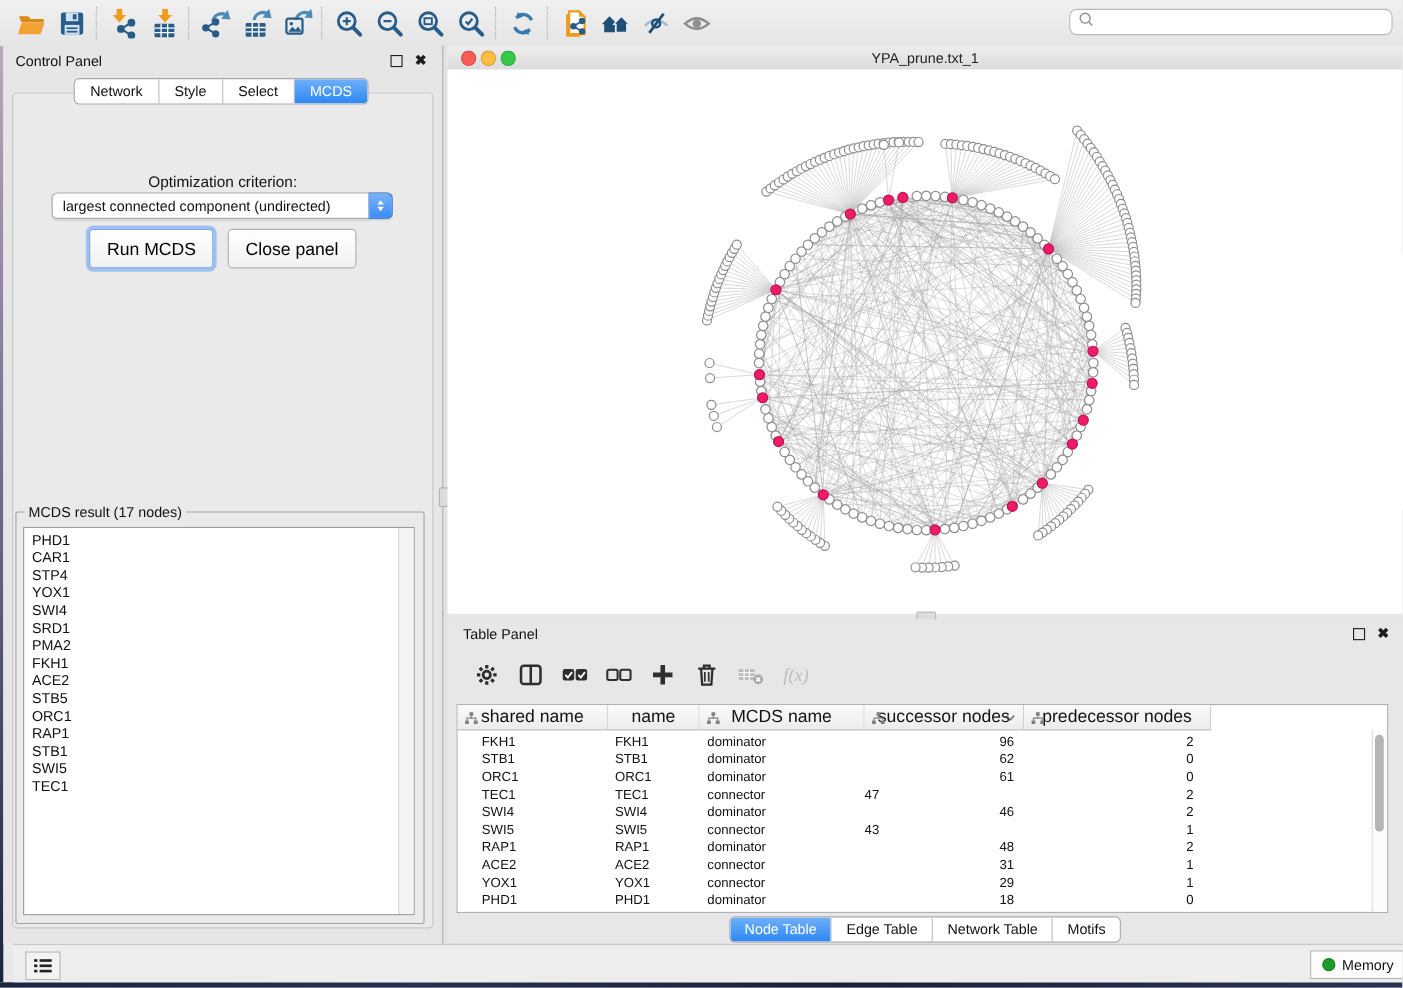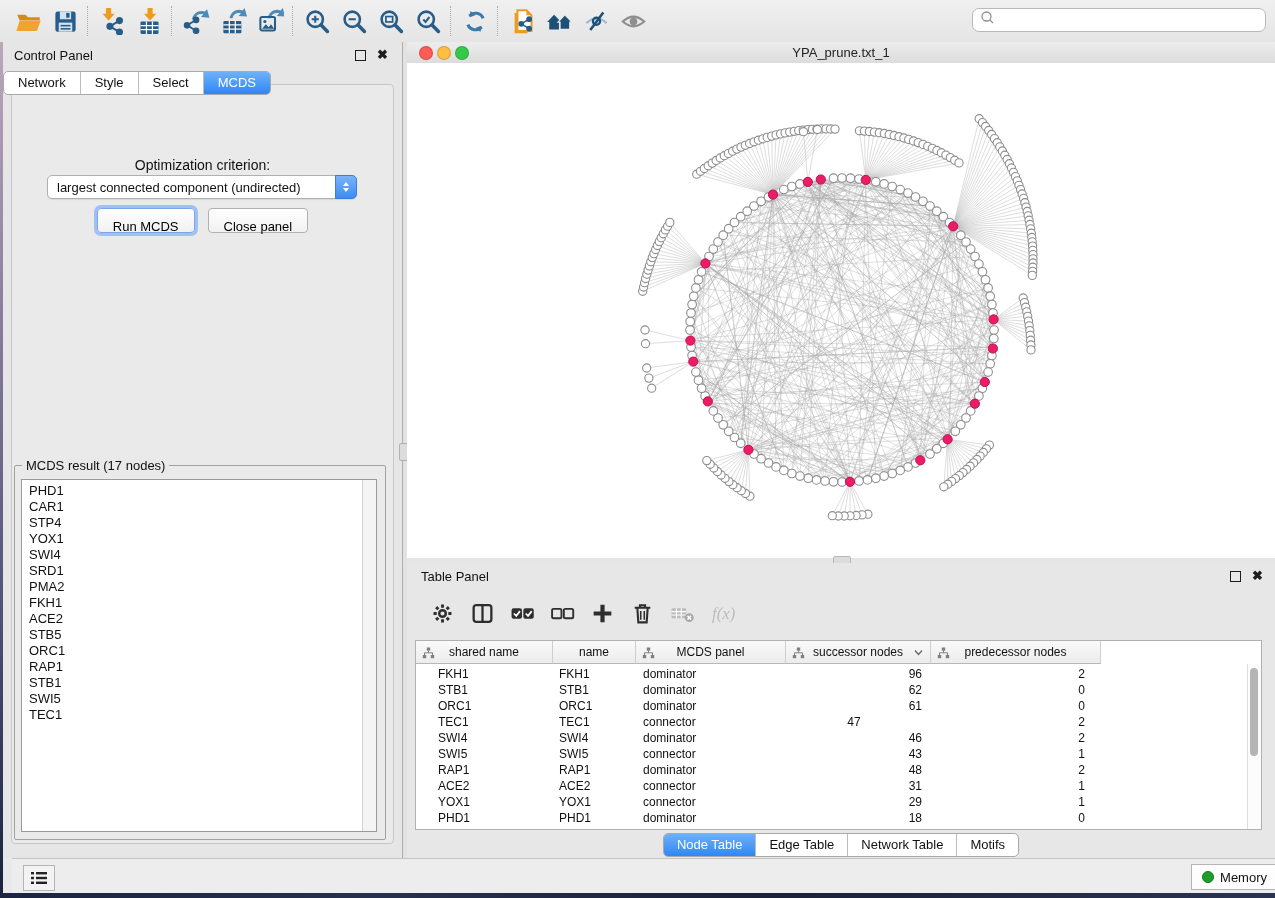--- a/index.html
+++ b/index.html
@@ -16,32 +16,32 @@
   #wall-left{position:absolute;left:0;top:42px;width:3px;height:851px;background:linear-gradient(#b9a8b9 0%,#8d80a0 30%,#53547a 65%,#1a2340 100%)}
   #wall-bottom{position:absolute;left:0;top:893px;width:1275px;height:5px;background:linear-gradient(90deg,#1b2440,#27304e 30%,#1a2138 60%,#2a3352)}
 
   
   #control-panel{position:absolute;left:3px;top:42px;width:399px;height:816px;background:#e6e6e6}
   .panel-head{position:absolute;left:0;top:0;right:0;height:26px}
   .panel-title{position:absolute;left:11px;top:6px;font-size:13px}
   .wctl-float{position:absolute;width:9px;height:9px;border:1.5px solid #1d1d1d;top:8px}
   .wctl-close{position:absolute;top:5px;font-size:13px;font-weight:bold;color:#1d1d1d;line-height:16px}
   #cp-inner{position:absolute;left:8px;top:42px;right:8px;bottom:14px;background:#eaeaea;border:1px solid #c8c8c8;border-radius:4px}
-  #cp-tabs{position:absolute;top:29px;left:0;right:3px;display:flex;z-index:5}
+  #cp-tabs{position:absolute;top:29px;left:0;right:3px;display:flex;justify-content:center;z-index:5}
   .seg{display:flex;background:#fff;border:1px solid #a9a9a9;border-radius:5px;overflow:hidden}
   .seg>div{padding:3px 14px 4px;font-size:13px;border-right:1px solid #bdbdbd;white-space:nowrap}
   .seg>div:last-child{border-right:none}
   .seg>div.sel{background:linear-gradient(#6fb0fa,#2e87f4);color:#fff}
   #opt-label{position:absolute;top:115px;left:0;right:0;text-align:center;font-size:14px}
   #opt-dd{position:absolute;top:133px;left:44px;width:310px;height:24px;background:#fff;border:1px solid #b0b0b0;border-radius:5px;box-sizing:border-box;display:flex;align-items:center;padding-left:9px;font-size:13px;box-shadow:0 1px 1px rgba(0,0,0,.08)}
   #opt-dd .cap{position:absolute;right:-1px;top:-1px;width:22px;height:24px;background:linear-gradient(#7ab3f8,#3b8cf5);border:1px solid #3d7fd6;border-radius:0 5px 5px 0;box-sizing:border-box;display:flex;flex-direction:column;align-items:center;justify-content:center;gap:2px}
   .tri-up{width:0;height:0;border-left:3.5px solid transparent;border-right:3.5px solid transparent;border-bottom:4.5px solid #fff}
   .tri-down{width:0;height:0;border-left:3.5px solid transparent;border-right:3.5px solid transparent;border-top:4.5px solid #fff}
   #cp-buttons{position:absolute;top:166px;left:0;right:0;display:flex;justify-content:center;gap:13px}
-  .mbtn{background:linear-gradient(#ffffff,#f1f1f1);border:1px solid #b1b1b1;border-radius:4px;font-size:13px;height:25px;padding:10px 15px;font-family:"Liberation Sans",sans-serif}
+  .mbtn{background:linear-gradient(#ffffff,#f1f1f1);border:1px solid #b1b1b1;border-radius:4px;font-size:16px;height:36px;padding:10px 15px;font-family:"Liberation Sans",sans-serif}
   .focus-ring{box-shadow:0 0 0 3px rgba(96,158,245,.55);border-color:#7aa4ef}
   #result-group{position:absolute;left:11px;right:16px;top:423px;bottom:18px;border:1px solid #a2a2a2;border-radius:2px}
   #result-title{position:absolute;top:-8px;left:7px;background:#e9e9e9;padding:0 4px;font-size:13px}
   #result-list{position:absolute;left:6px;right:8px;top:13px;bottom:7px;background:#fff;border:1px solid #9a9a9a;overflow:hidden}
   #result-items{padding:3px 0 0 7px;font-size:13px;line-height:16px}
   #result-scroll{position:absolute;right:0;top:0;bottom:0;width:13px;background:#f4f4f4;border-left:1px solid #d4d4d4}
 
   
   #v-splitter{position:absolute;left:402px;top:42px;width:5px;height:816px;background:#e2e2e2;border-left:1px solid #adadad;border-right:1px solid #adadad}
   #v-handle{position:absolute;left:399px;top:443px;width:10px;height:16px;background:#dcdcdc;border:1px solid #b2b2b2;border-radius:2px}
@@ -59,21 +59,21 @@
   .fe{stroke:#b4b4b4;stroke-width:.7;opacity:.65}
   .ring{fill:#fff;stroke:#8d8d8d;stroke-width:1.1}
   .hub{fill:#ed1c66;stroke:#c00f55;stroke-width:1}
 
   
   #table-panel{position:absolute;left:407px;top:563px;width:868px;height:295px;background:#e7e7e7}
   #tp-toolbar{position:absolute;left:0;top:27px;right:0;height:46px}
   .tpbtn{position:absolute;top:6px;width:34px;height:34px;display:flex;align-items:center;justify-content:center}
   #tp-table{position:absolute;left:8px;top:77px;width:847px;height:190px;background:#fff;border:1px solid #b0b0b0;box-sizing:border-box;overflow:hidden}
   #thead{display:flex;height:23px}
-  .th{position:relative;display:flex;align-items:center;justify-content:center;background:linear-gradient(#fafafa,#ececec);border-right:1px solid #cfcfcf;border-bottom:1px solid #b7b7b7;font-size:12px;box-sizing:border-box;height:23px}
+  .th{position:relative;display:flex;align-items:center;justify-content:center;background:linear-gradient(#fafafa,#ececec);border-right:1px solid #cfcfcf;border-bottom:1px solid #b7b7b7;font-size:16px;box-sizing:border-box;height:23px}
   .th .tree{position:absolute;left:6px;top:6px}
   .th .sort{position:absolute;right:7px;top:8px}
   .tr{display:flex;height:16px;line-height:16px;font-size:12px}
   .td{box-sizing:border-box;white-space:nowrap;overflow:hidden}
   #tbody{padding-top:2px}
   #t-scroll{position:absolute;right:0;top:23px;bottom:0;width:13px;background:#fcfcfc;border-left:1px solid #ddd}
   #t-thumb{position:absolute;left:2px;top:4px;width:8px;height:88px;background:#b5b5b5;border-radius:4px}
   #tp-tabs{position:absolute;left:0;right:0;top:270px;display:flex;justify-content:center}
   #tp-tabs .seg>div{padding:3px 13px 4px}
 
@@ -1227,21 +1227,21 @@
         </div>
         <div class="th" style="width: 150px;">
           <svg class="tree" width="13" height="12" viewBox="0 0 13 12">
             <g fill="#7f7f7f">
               <rect x="4.8" y="0.5" width="3.4" height="3.2"></rect>
               <rect x="0.8" y="8" width="3.4" height="3.2"></rect>
               <rect x="8.8" y="8" width="3.4" height="3.2"></rect>
             </g>
             <path d="M6.5 3.7v2.1M2.5 8V5.8h8V8" fill="none" stroke="#7f7f7f" stroke-width="1"></path>
           </svg>
-          <span>MCDS panel</span>
+          <span>MCDS name</span>
         </div>
         <div class="th" style="width: 145px;">
           <svg class="tree" width="13" height="12" viewBox="0 0 13 12">
             <g fill="#7f7f7f">
               <rect x="4.8" y="0.5" width="3.4" height="3.2"></rect>
               <rect x="0.8" y="8" width="3.4" height="3.2"></rect>
               <rect x="8.8" y="8" width="3.4" height="3.2"></rect>
             </g>
             <path d="M6.5 3.7v2.1M2.5 8V5.8h8V8" fill="none" stroke="#7f7f7f" stroke-width="1"></path>
           </svg>
@@ -1281,35 +1281,35 @@
           <div class="td" style="width: 137px; padding-left: 22px;">ORC1</div>
           <div class="td" style="width: 83px; padding-left: 6px;">ORC1</div>
           <div class="td" style="width: 150px; padding-left: 7px;">dominator</div>
           <div class="td" style="width: 145px; text-align: right; padding-right: 9px;">61</div>
           <div class="td" style="width: 170px; text-align: right; padding-right: 16px;">0</div>
         </div>
         <div class="tr">
           <div class="td" style="width: 137px; padding-left: 22px;">TEC1</div>
           <div class="td" style="width: 83px; padding-left: 6px;">TEC1</div>
           <div class="td" style="width: 150px; padding-left: 7px;">connector</div>
-          <div class="td" style="width: 145px; text-align: center; padding-right: 9px;">47</div>
+          <div class="td" style="width: 145px; text-align: left; padding-right: 9px;">47</div>
           <div class="td" style="width: 170px; text-align: right; padding-right: 16px;">2</div>
         </div>
         <div class="tr">
           <div class="td" style="width: 137px; padding-left: 22px;">SWI4</div>
           <div class="td" style="width: 83px; padding-left: 6px;">SWI4</div>
           <div class="td" style="width: 150px; padding-left: 7px;">dominator</div>
           <div class="td" style="width: 145px; text-align: right; padding-right: 9px;">46</div>
           <div class="td" style="width: 170px; text-align: right; padding-right: 16px;">2</div>
         </div>
         <div class="tr">
           <div class="td" style="width: 137px; padding-left: 22px;">SWI5</div>
           <div class="td" style="width: 83px; padding-left: 6px;">SWI5</div>
           <div class="td" style="width: 150px; padding-left: 7px;">connector</div>
-          <div class="td" style="width: 145px; text-align: right; padding-right: 9px;">43</div>
+          <div class="td" style="width: 145px; padding-right: 9px;">43</div>
           <div class="td" style="width: 170px; text-align: right; padding-right: 16px;">1</div>
         </div>
         <div class="tr">
           <div class="td" style="width: 137px; padding-left: 22px;">RAP1</div>
           <div class="td" style="width: 83px; padding-left: 6px;">RAP1</div>
           <div class="td" style="width: 150px; padding-left: 7px;">dominator</div>
           <div class="td" style="width: 145px; text-align: right; padding-right: 9px;">48</div>
           <div class="td" style="width: 170px; text-align: right; padding-right: 16px;">2</div>
         </div>
         <div class="tr">

